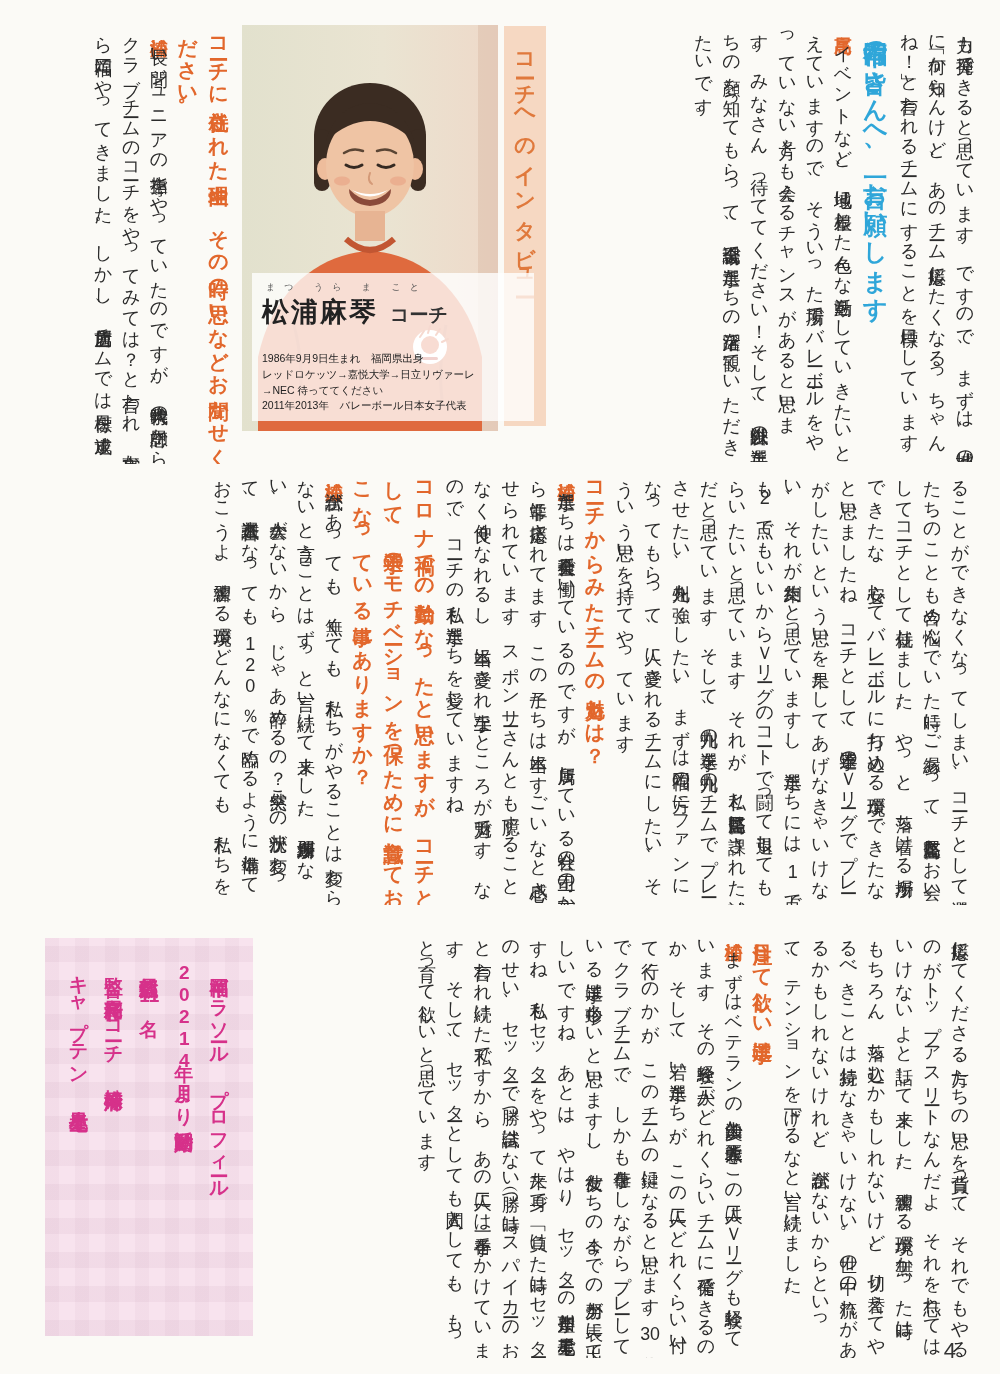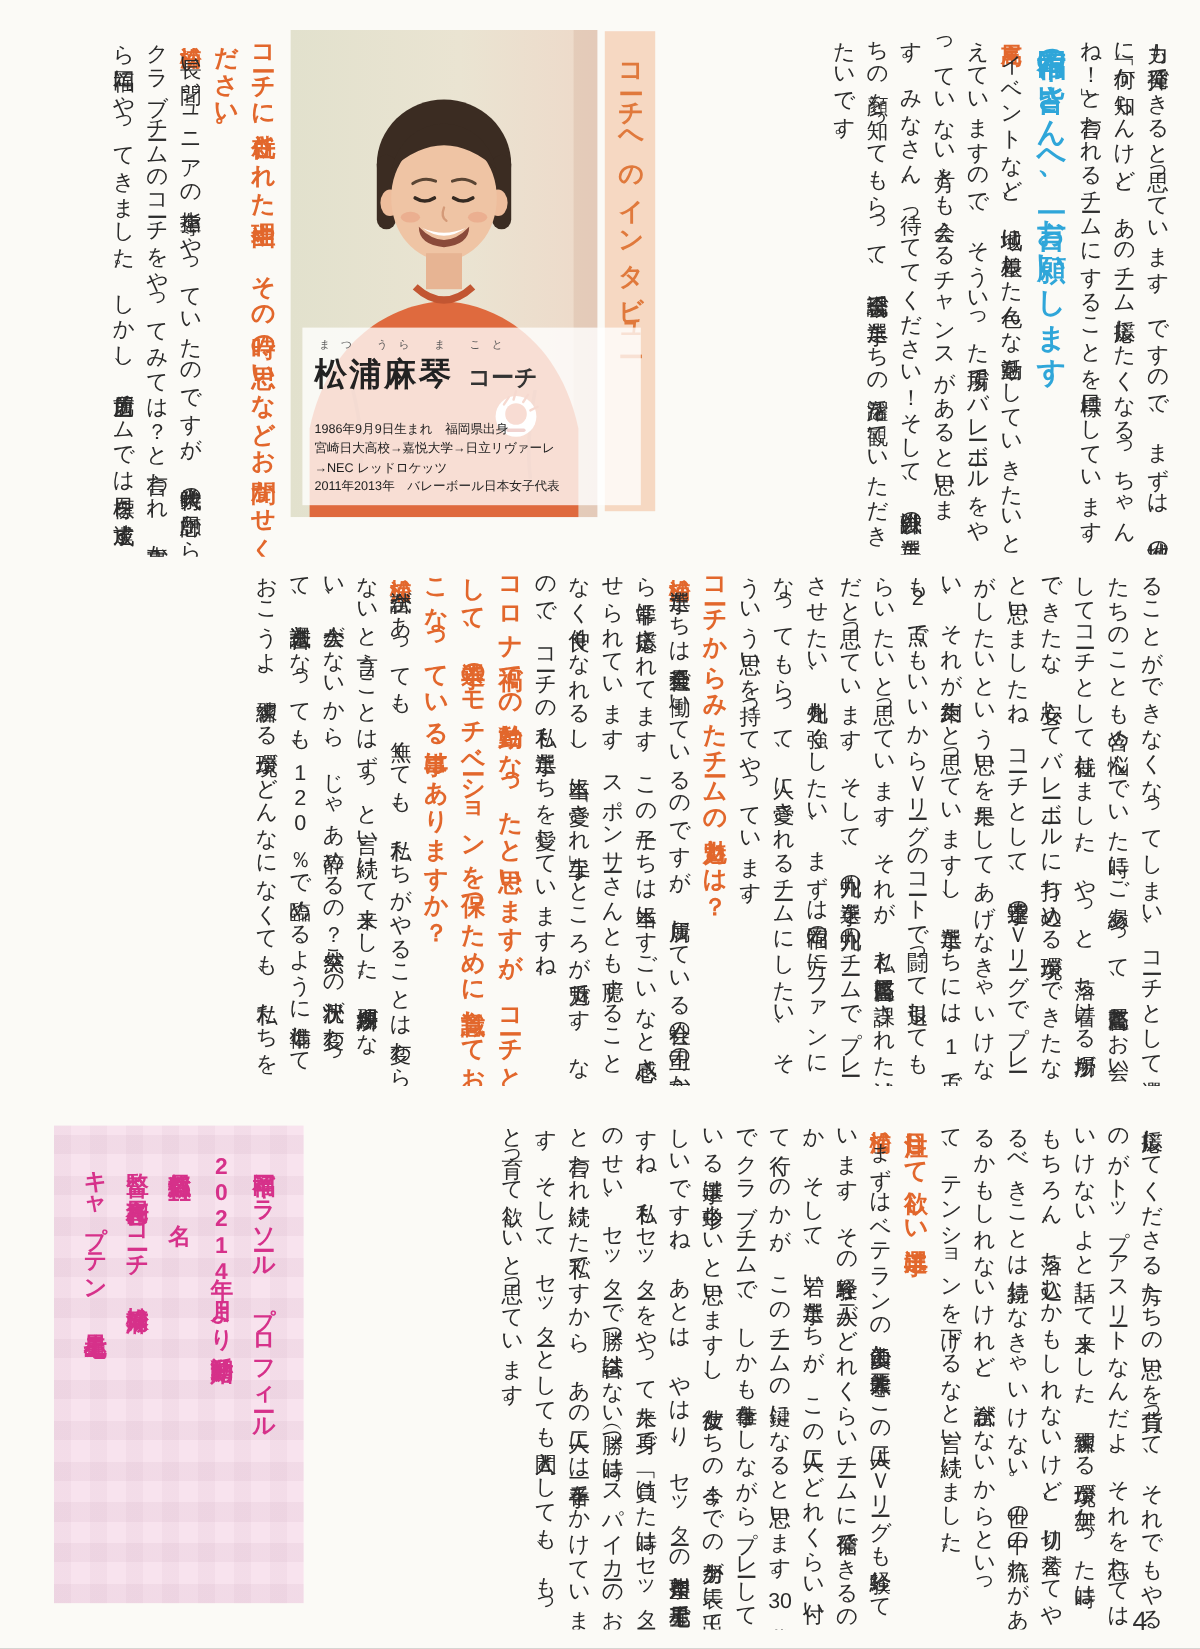--- a/index.html
+++ b/index.html
@@ -126,22 +126,22 @@
       <path d="M178,312 l4,-6 M186,308 l2,-7 M194,310 l4,-6 M200,317 l6,-3" stroke="#d4552a" stroke-width="2" stroke-linecap="round"></path>
       <rect x="180" y="332" width="16" height="3" rx="1.5" fill="#c0392b"></rect>
     </svg>
     <figcaption class="caption">
       <span class="furigana">まつ うら ま こと</span>
       <div class="name-row">
         <span class="name">松浦麻琴</span>
         <span class="role">コーチ</span>
       </div>
       <p class="bio first">1986年9月9日生まれ　福岡県出身</p>
-      <p class="bio">宮崎日大高校→嘉悦大学→日立リヴァーレ</p>
-      <p class="bio">→NEC レッドロケッツ</p>
+      <p class="bio">レッドロケッツ→嘉悦大学→日立リヴァーレ</p>
+      <p class="bio">→NEC 待っててください</p>
       <p class="bio">2011年2013年　バレーボール日本女子代表</p>
     </figcaption>
   </figure>
 
   <section class="vtext top-left">
     <h2 class="h-orange">コーチに就任された理由や、その時の思いなどお聞かせください。</h2>
     <p class="body"><span class="speaker">松浦</span><span>長い間ジュニアの指導をやっていたのですが、大学時代の恩師からクラブチームのコーチをやってみては？と言われ、東京から福岡にやってきました。しかし、前所属チームでは目標を達成す</span></p>
   </section>
 
   <section class="vtext band-mid">

